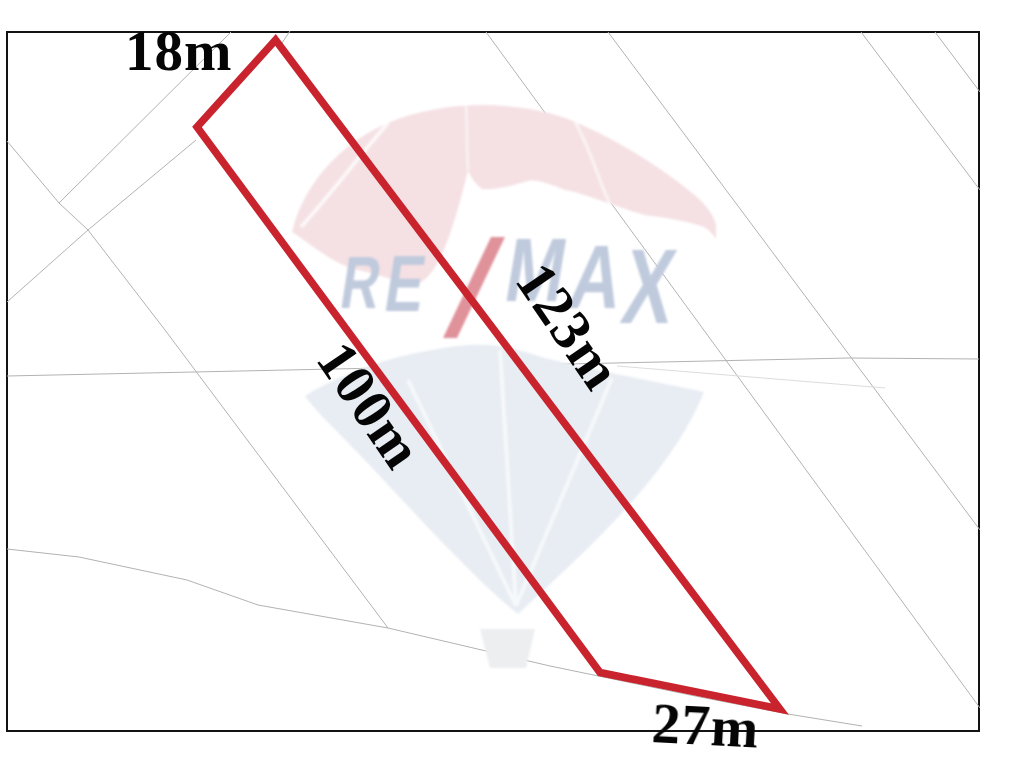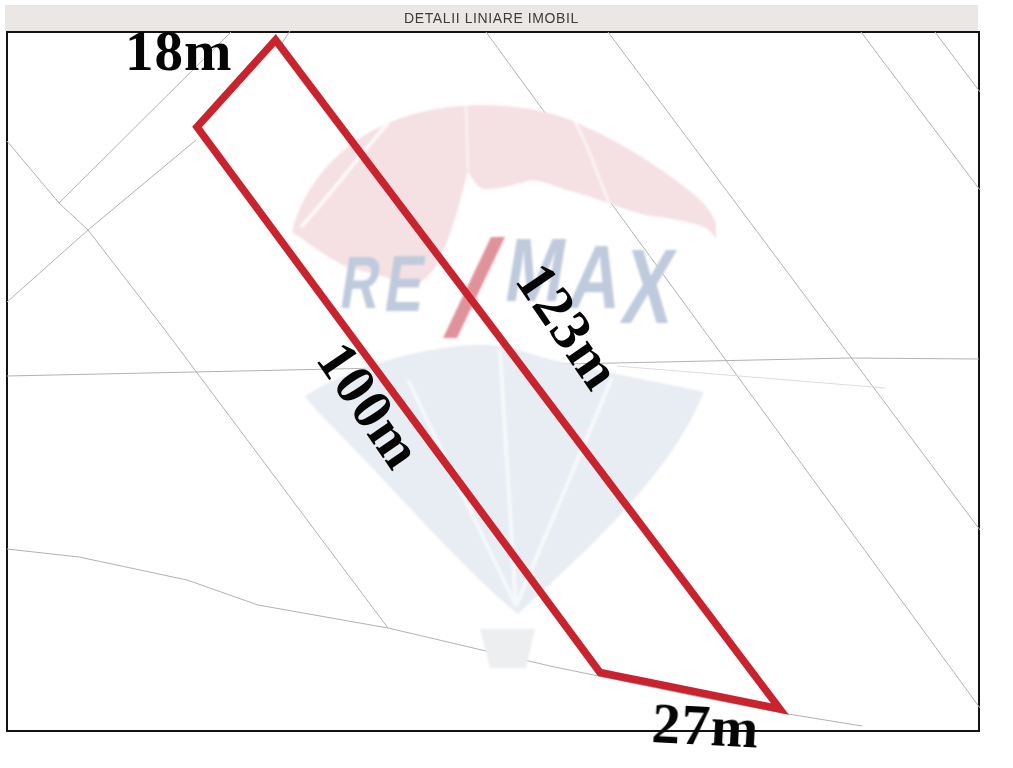--- a/index.html
+++ b/index.html
@@ -8,21 +8,20 @@
     display:flex;align-items:center;justify-content:center;
     font-size:14px;color:#3c3c3c;letter-spacing:0.6px;}
   #mainbox{position:absolute;left:6px;top:31px;width:974px;height:701px;
     box-sizing:border-box;border:2px solid #131313;background:#ffffff;}
   svg{position:absolute;left:0;top:0;}
 </style>
 </head>
 <body>
 <div id="stage">
 
-  <div id="titlebar">DETALII LINIARE IMOBIL</div>
 
   <div id="mainbox"></div>
   <svg width="1013" height="768" viewBox="0 0 1013 768">
     <defs>
         <filter id="soft" x="-20%" y="-20%" width="140%" height="140%">
           <feGaussianBlur stdDeviation="1"></feGaussianBlur>
         </filter>
       </defs>
 
     <g stroke="#b2b2b2" stroke-width="1" fill="none">

